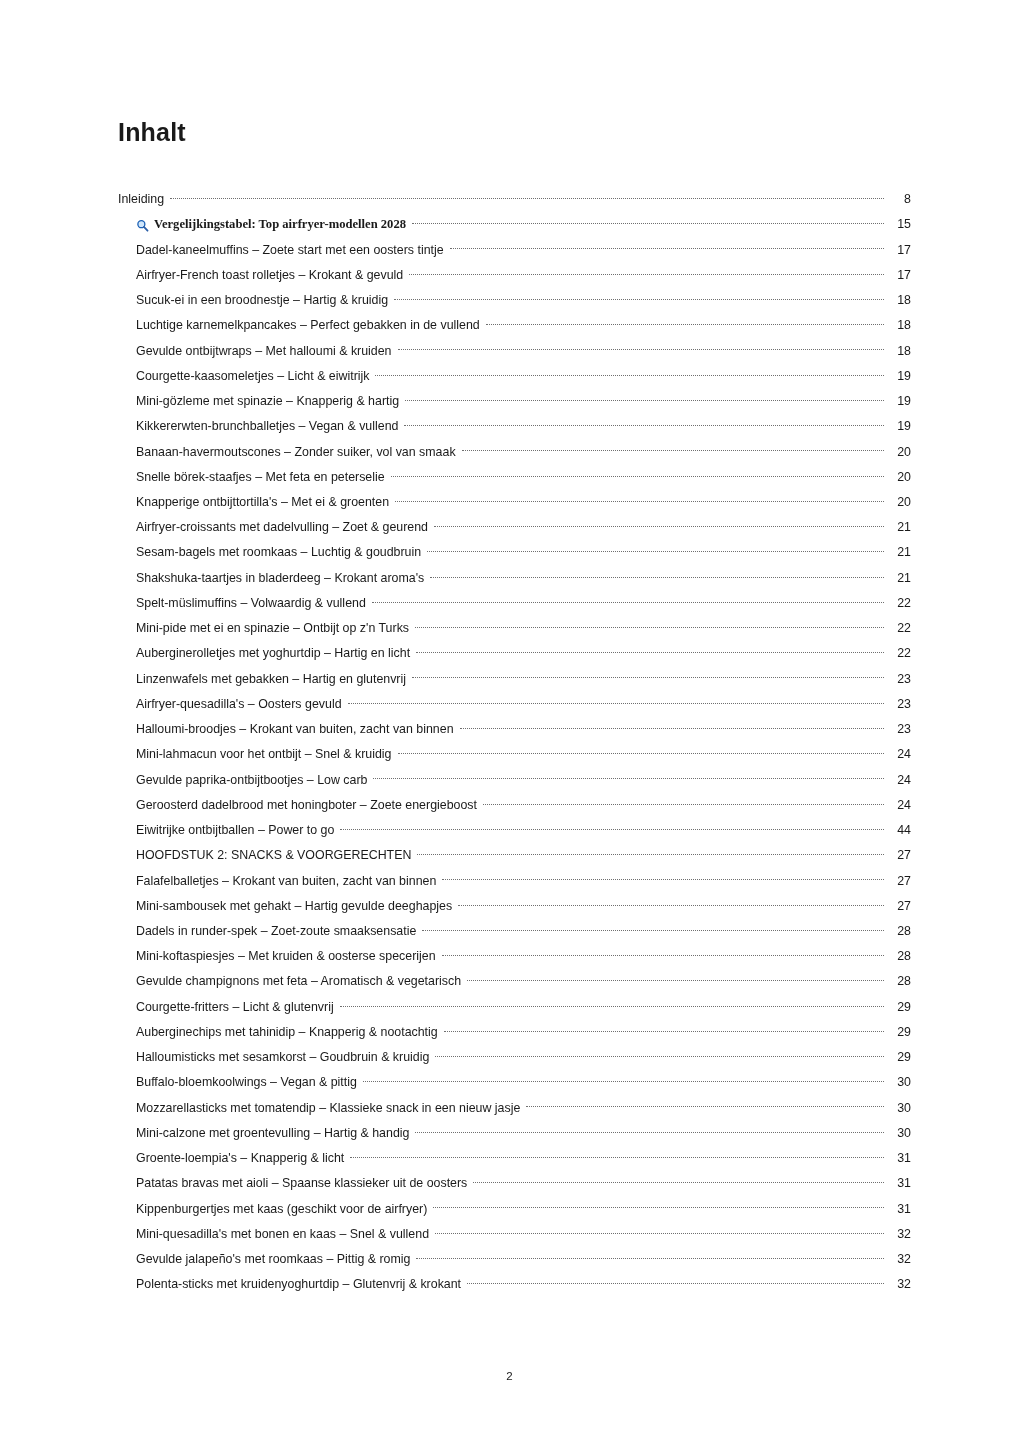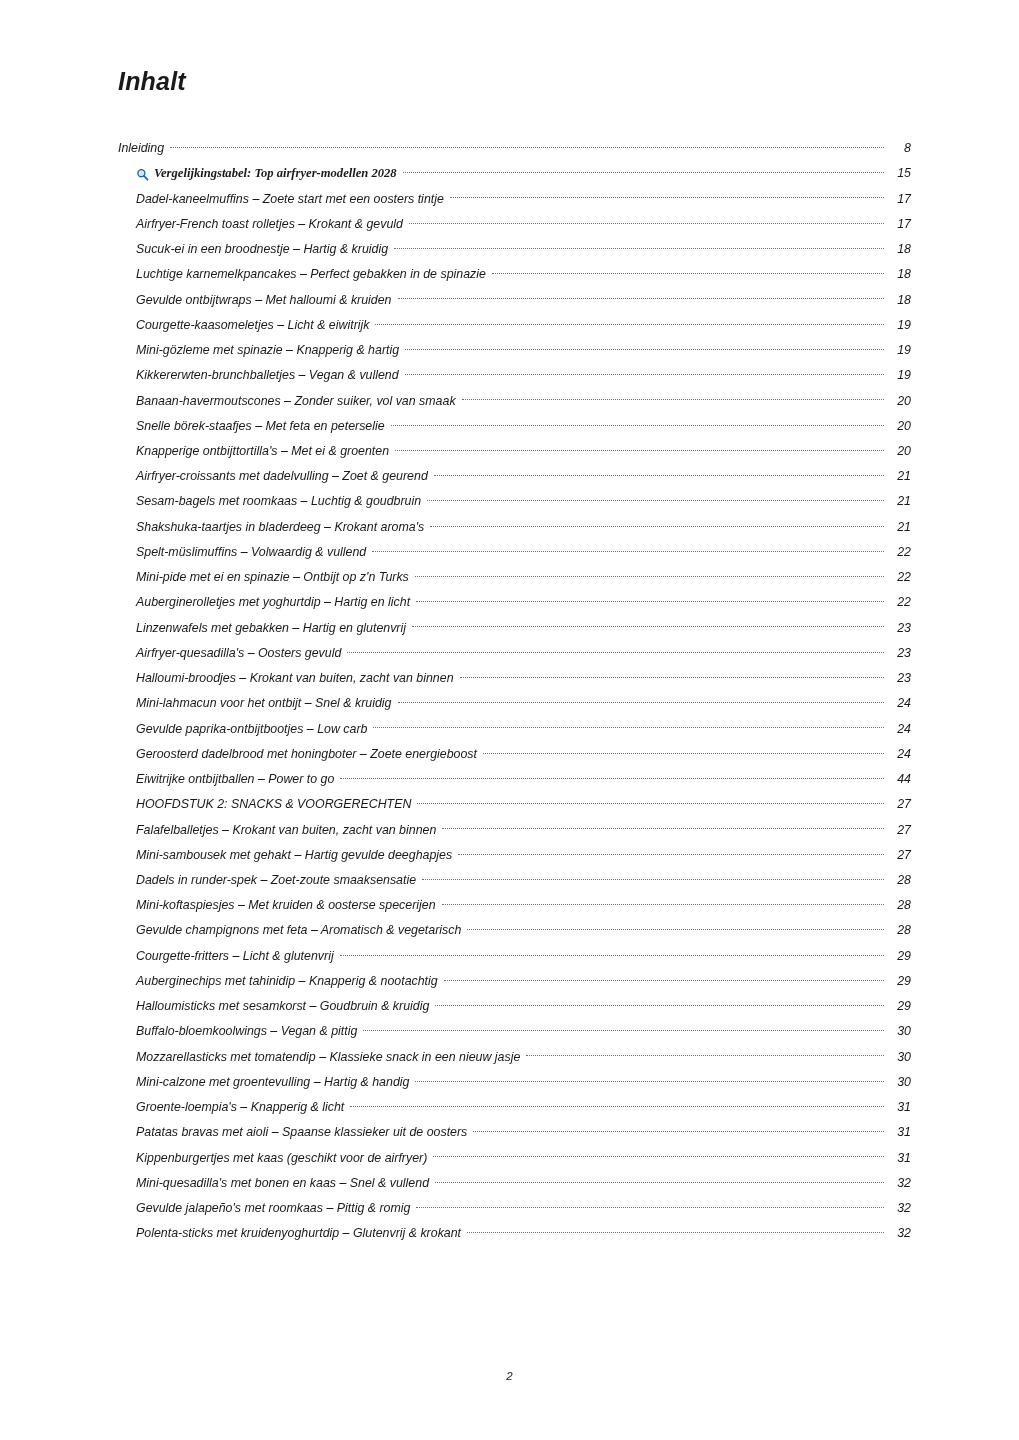--- a/index.html
+++ b/index.html
@@ -11,23 +11,22 @@
     width: 1019px;
     height: 1440px;
     font-family: "Liberation Sans", sans-serif;
     color: #000000;
     position: relative;
   }
   .page {
     width: 1019px;
     height: 1440px;
     box-sizing: border-box;
-    padding: 67px 108px 0 118px;
+    padding: 118px 108px 0 118px;
     position: relative;
-    font-style: italic;
   }
   .doc-title {
     font-size: 25px;
     font-weight: bold;
     color: #1a1a1a;
     letter-spacing: 0.2px;
     margin: 0 0 46px 0;
     font-family: "Liberation Sans", sans-serif;
   }
   .toc {
@@ -127,21 +126,21 @@
         <span class="label">Airfryer-French toast rolletjes – Krokant &amp; gevuld</span>
         <span class="leader"></span>
         <span class="pageno">17</span>
       </li>
       <li class="toc-entry level-2">
         <span class="label">Sucuk-ei in een broodnestje – Hartig &amp; kruidig</span>
         <span class="leader"></span>
         <span class="pageno">18</span>
       </li>
       <li class="toc-entry level-2">
-        <span class="label">Luchtige karnemelkpancakes – Perfect gebakken in de spinazie</span>
+        <span class="label">Luchtige karnemelkpancakes – Perfect gebakken in de vullend</span>
         <span class="leader"></span>
         <span class="pageno">18</span>
       </li>
       <li class="toc-entry level-2">
         <span class="label">Gevulde ontbijtwraps – Met halloumi &amp; kruiden</span>
         <span class="leader"></span>
         <span class="pageno">18</span>
       </li>
       <li class="toc-entry level-2">
         <span class="label">Courgette-kaasomeletjes – Licht &amp; eiwitrijk</span>

